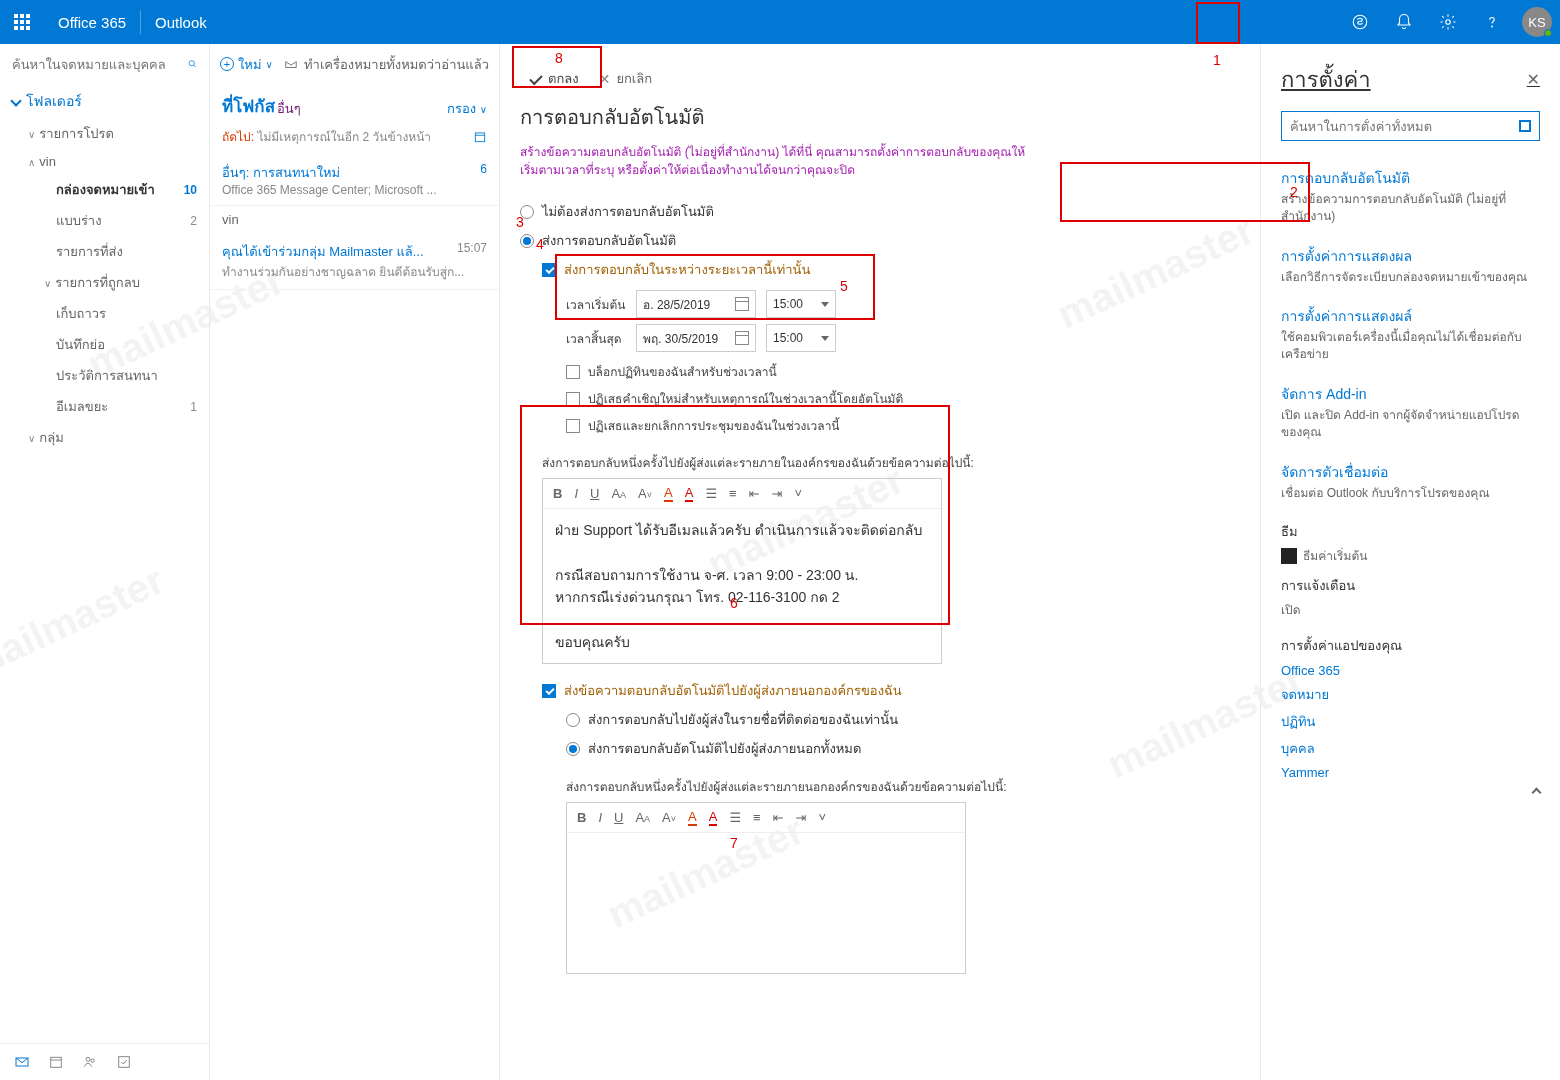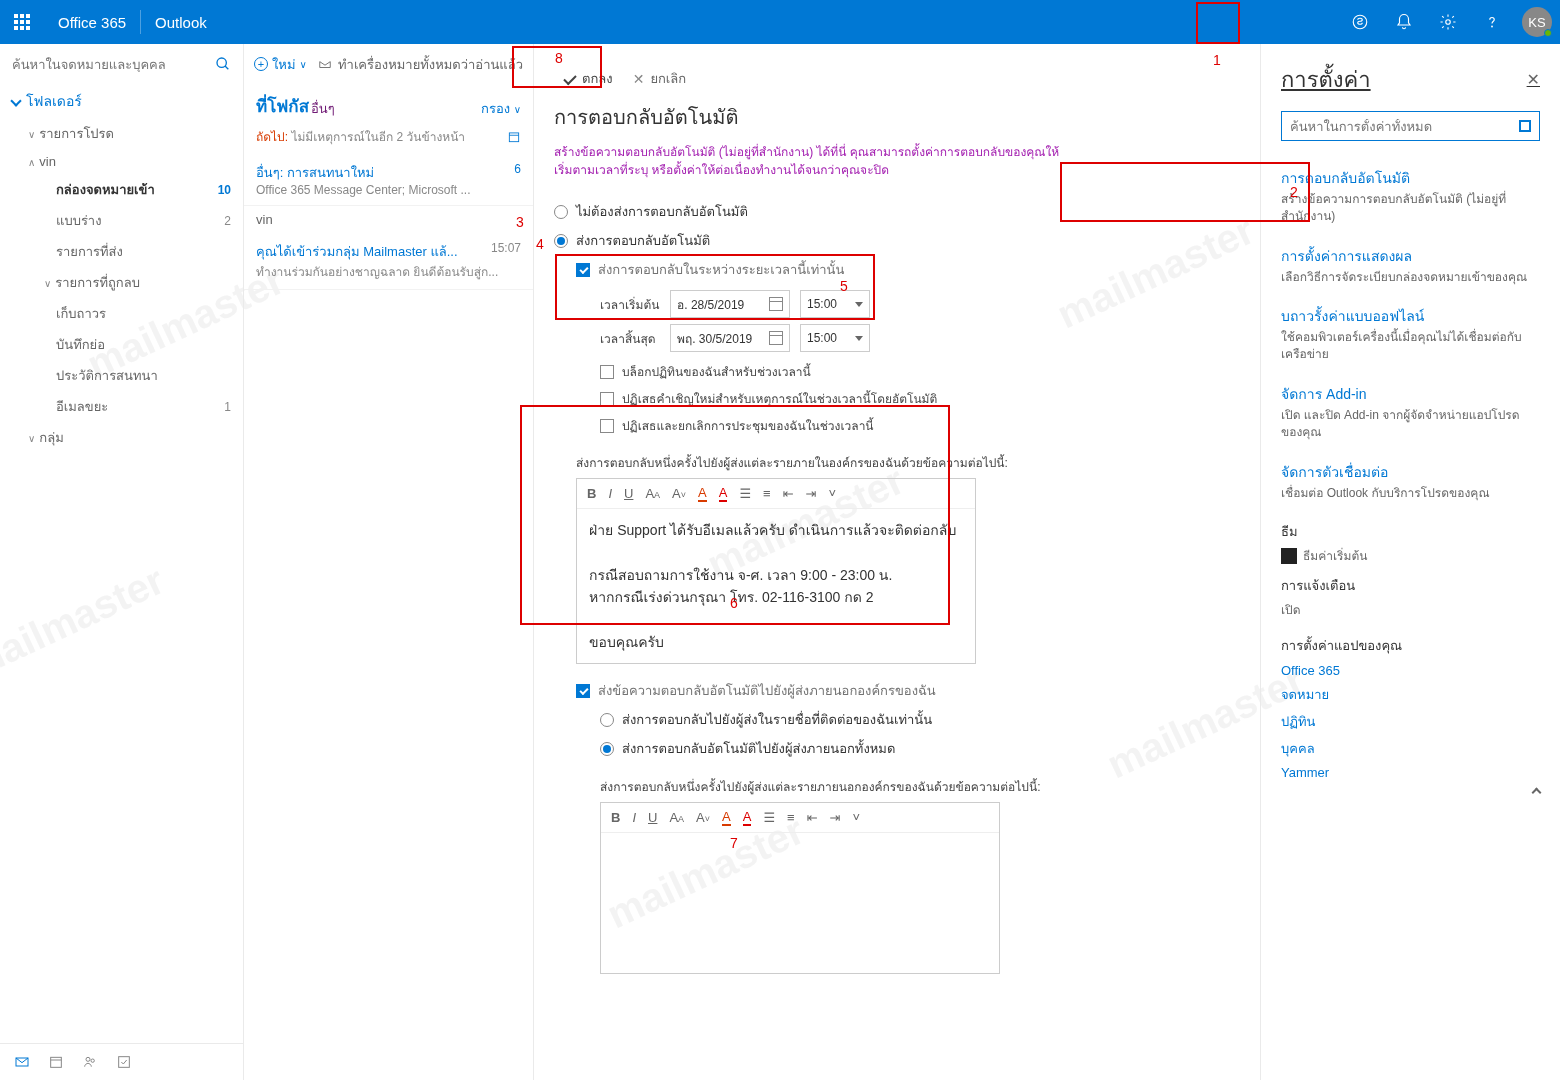--- a/index.html
+++ b/index.html
@@ -18,21 +18,21 @@
 .top-spacer { flex: 1; }
 .top-icon { width: 44px; height: 44px; display: flex; align-items: center; justify-content: center; color: #fff; }
 .top-icon svg { width: 18px; height: 18px; stroke: #fff; fill: none; stroke-width: 1.5; }
 .avatar { width: 30px; height: 30px; border-radius: 50%; background: #888; color: #fff; display: flex; align-items: center; justify-content: center; font-size: 13px; margin: 0 8px; position: relative; }
 .avatar .dot { width: 8px; height: 8px; background: #6bb700; border-radius: 50%; position: absolute; bottom: 0; right: 0; border: 1px solid #0078d4; }
 
 
 .main { display: flex; height: calc(100% - 44px); position: relative; z-index: 1; }
 
 
-.leftnav { width: 244px; border-right: 1px solid #eaeaea; display: flex; flex-direction: column; }
+.leftnav { width: 210px; border-right: 1px solid #eaeaea; display: flex; flex-direction: column; }
 .search-row { display: flex; align-items: center; height: 40px; padding: 0 12px; color: #a6a6a6; }
 .search-row input { flex: 1; border: none; outline: none; color: #a6a6a6; font-size: 13px; }
 .folders-hdr { color: #0078d4; padding: 6px 12px; font-size: 14px; display: flex; align-items: center; gap: 6px; }
 .folders-hdr .arr { border: solid #0078d4; border-width: 0 2px 2px 0; display: inline-block; padding: 3px; transform: rotate(45deg); }
 .folder-item { display: flex; align-items: center; padding: 5px 12px 5px 28px; color: #666; font-size: 13px; justify-content: space-between; }
 .folder-item.sub { padding-left: 44px; }
 .folder-item.sub2 { padding-left: 56px; }
 .folder-item .cnt { color: #0078d4; font-size: 12px; }
 .folder-item.active { font-weight: 600; color: #333; }
 .folder-item .chev { font-size: 10px; color: #888; margin-right: 4px; }
@@ -63,21 +63,21 @@
 .save-row { display: flex; align-items: center; gap: 20px; margin: 24px 0 12px 0; padding-left: 10px; }
 .save-row .ok { color: #444; display: flex; align-items: center; gap: 6px; }
 .save-row .cancel { color: #666; display: flex; align-items: center; gap: 6px; }
 .check-mark { width: 12px; height: 7px; border: solid #444; border-width: 0 0 2px 2px; transform: rotate(-45deg); display: inline-block; }
 .x-mark { font-size: 14px; color: #888; }
 .content h2 { font-size: 20px; font-weight: normal; color: #333; margin-bottom: 10px; }
 .content .desc { font-size: 12px; color: #a21caf; line-height: 1.5; margin-bottom: 18px; max-width: 520px; }
 .radio-row { display: flex; align-items: center; gap: 8px; padding: 4px 0; font-size: 13px; color: #333; }
 .radio { width: 14px; height: 14px; border: 1px solid #888; border-radius: 50%; position: relative; }
 .radio.checked::after { content: ''; width: 8px; height: 8px; background: #0078d4; border-radius: 50%; position: absolute; top: 2px; left: 2px; }
-.cb-row { display: flex; align-items: center; gap: 8px; padding: 4px 0 4px 22px; font-size: 13px; color: #737373; }
+.cb-row { display: flex; align-items: center; gap: 8px; padding: 4px 0 4px 22px; font-size: 13px; color: #a16207; }
 .cb { width: 14px; height: 14px; border: 1px solid #888; position: relative; }
 .cb.checked { background: #0078d4; border-color: #0078d4; }
 .cb.checked::after { content: ''; width: 6px; height: 3px; border: solid #fff; border-width: 0 0 2px 2px; transform: rotate(-45deg); position: absolute; top: 3px; left: 3px; }
 .time-grid { margin-left: 46px; margin-top: 6px; }
 .time-row { display: flex; align-items: center; gap: 10px; margin-bottom: 6px; }
 .time-row label { width: 60px; font-size: 12px; color: #444; }
 .datebox { border: 1px solid #ccc; height: 28px; width: 120px; display: flex; align-items: center; padding: 0 6px; font-size: 12px; justify-content: space-between; }
 .datebox .cal { width: 14px; height: 14px; border: 1px solid #888; position: relative; }
 .datebox .cal::before { content: ''; position: absolute; top: 3px; left: 0; right: 0; border-top: 1px solid #888; }
 .timebox { border: 1px solid #ccc; height: 28px; width: 70px; display: flex; align-items: center; padding: 12px 6px; font-size: 12px; justify-content: space-between; }
@@ -413,21 +413,21 @@
     </div>
     <div class="set-item">
       <div class="title">การตอบกลับอัตโนมัติ</div>
       <div class="sub">สร้างข้อความการตอบกลับอัตโนมัติ (ไม่อยู่ที่สำนักงาน)</div>
     </div>
     <div class="set-item">
       <div class="title">การตั้งค่าการแสดงผล</div>
       <div class="sub">เลือกวิธีการจัดระเบียบกล่องจดหมายเข้าของคุณ</div>
     </div>
     <div class="set-item">
-      <div class="title">บถาวรั้งค่าแบบออฟไลน์</div>
+      <div class="title">การตั้งค่าการแสดงผล์</div>
       <div class="sub">ใช้คอมพิวเตอร์เครื่องนี้เมื่อคุณไม่ได้เชื่อมต่อกับเครือข่าย</div>
     </div>
     <div class="set-item">
       <div class="title">จัดการ Add-in</div>
       <div class="sub">เปิด และปิด Add-in จากผู้จัดจำหน่ายแอปโปรดของคุณ</div>
     </div>
     <div class="set-item">
       <div class="title">จัดการตัวเชื่อมต่อ</div>
       <div class="sub">เชื่อมต่อ Outlook กับบริการโปรดของคุณ</div>
     </div>

